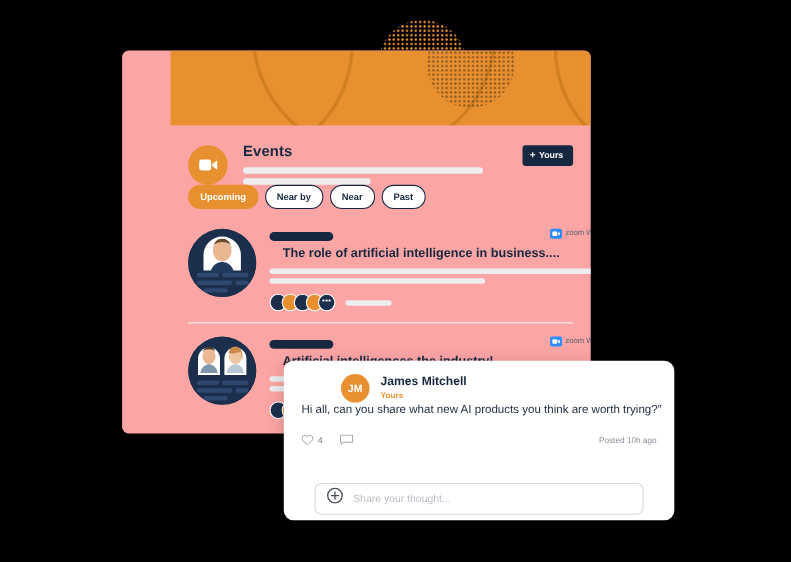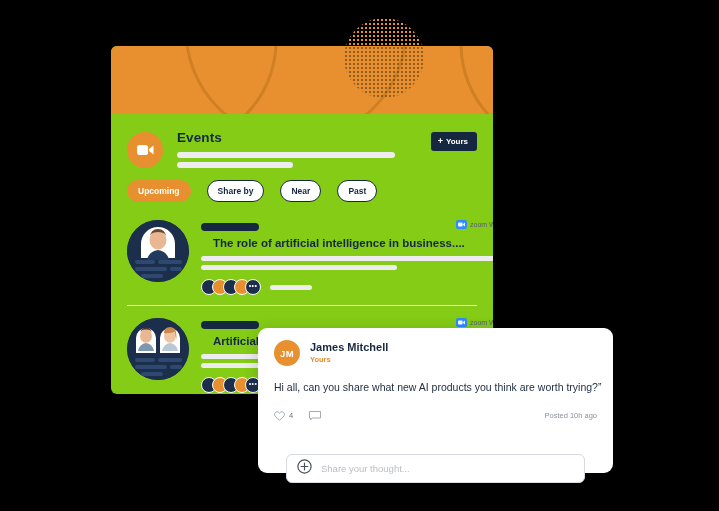--- a/index.html
+++ b/index.html
@@ -31,25 +31,26 @@
     z-index: 1;
   }
 
   
   .events-card {
     position: absolute;
     left: 111px;
     top: 46px;
     width: 382px;
     height: 348px;
-    background: #84cc16;
+    background: #fca5a5;
     border-radius: 6px;
     overflow: hidden;
     z-index: 2;
     box-shadow: 0 2px 10px rgba(0,0,0,0.12);
+    padding-left: 44px;
   }
 
   
   .card-header {
     position: relative;
     height: 68px;
     background: #E8902F;
     overflow: hidden;
   }
   .card-header svg {
@@ -124,22 +125,22 @@
     align-items: center;
     gap: 3px;
     cursor: pointer;
     font-family: "Liberation Sans", sans-serif;
   }
   .create-btn .plus { font-size: 9px; line-height: 1; }
 
   
   .tabs {
     display: flex;
-    gap: 16px;
-    margin: 12px 0 0 0;
+    gap: 6px;
+    margin: 0 0 0 0;
   }
   .tab {
     font-size: 8.5px;
     font-weight: bold;
     color: #16283f;
     border: 1px solid #16283f;
     border-radius: 11px;
     padding: 5px 10px;
     background: #ffffff;
     cursor: pointer;
@@ -231,35 +232,35 @@
     top: 328px;
     width: 355px;
     height: 145px;
     background: #ffffff;
     border-radius: 9px;
     box-shadow: 0 3px 16px rgba(0,0,0,0.18);
     z-index: 5;
     padding: 12px 16px;
     box-sizing: border-box;
   }
-  .cm-head { display: flex; align-items: center; }
+  .cm-head { display: flex; align-items: center; margin-left: 36px; }
   .cm-avatar {
     width: 26px; height: 26px; border-radius: 50%;
     background: #E8902F; color: #ffffff;
     font-size: 9.5px; font-weight: bold;
     display: flex; align-items: center; justify-content: center;
     flex: 0 0 auto; letter-spacing: .3px;
   }
   .cm-ids { margin-left: 10px; }
   .cm-name { font-size: 11px; font-weight: bold; color: #16283f; line-height: 1.25; }
   .cm-role { font-size: 7.5px; font-weight: bold; color: #E8902F; line-height: 1.3; }
   .cm-text {
     font-size: 10.5px;
     color: #1d2b3f;
-    margin: 15px 0 0 0;
+    margin: 0 0 0 0;
     line-height: 1.3;
     white-space: nowrap;
   }
   .cm-meta {
     display: flex; align-items: center;
     margin-top: 12px;
   }
   .meta-like { display: flex; align-items: center; gap: 4px; }
   .meta-count { font-size: 7.5px; color: #6b7480; }
   .meta-comment { margin-left: 16px; display:flex; align-items:center; }
@@ -316,21 +317,21 @@
       </div>
 
       <button class="create-btn">
         <span class="plus">+</span>
         <span>Yours</span>
       </button>
     </div>
 
     <div class="tabs">
       <div class="tab active">Upcoming</div>
-      <div class="tab">Share by</div>
+      <div class="tab">Near by</div>
       <div class="tab">Near</div>
       <div class="tab">Past</div>
     </div>
 
     <div class="event-list">
 
       <div class="event-item">
         <div class="ev-avatar">
           <svg width="62" height="62" viewBox="0 0 62 62">
             <circle cx="31" cy="31" r="31" fill="#1b2f4d"></circle>

